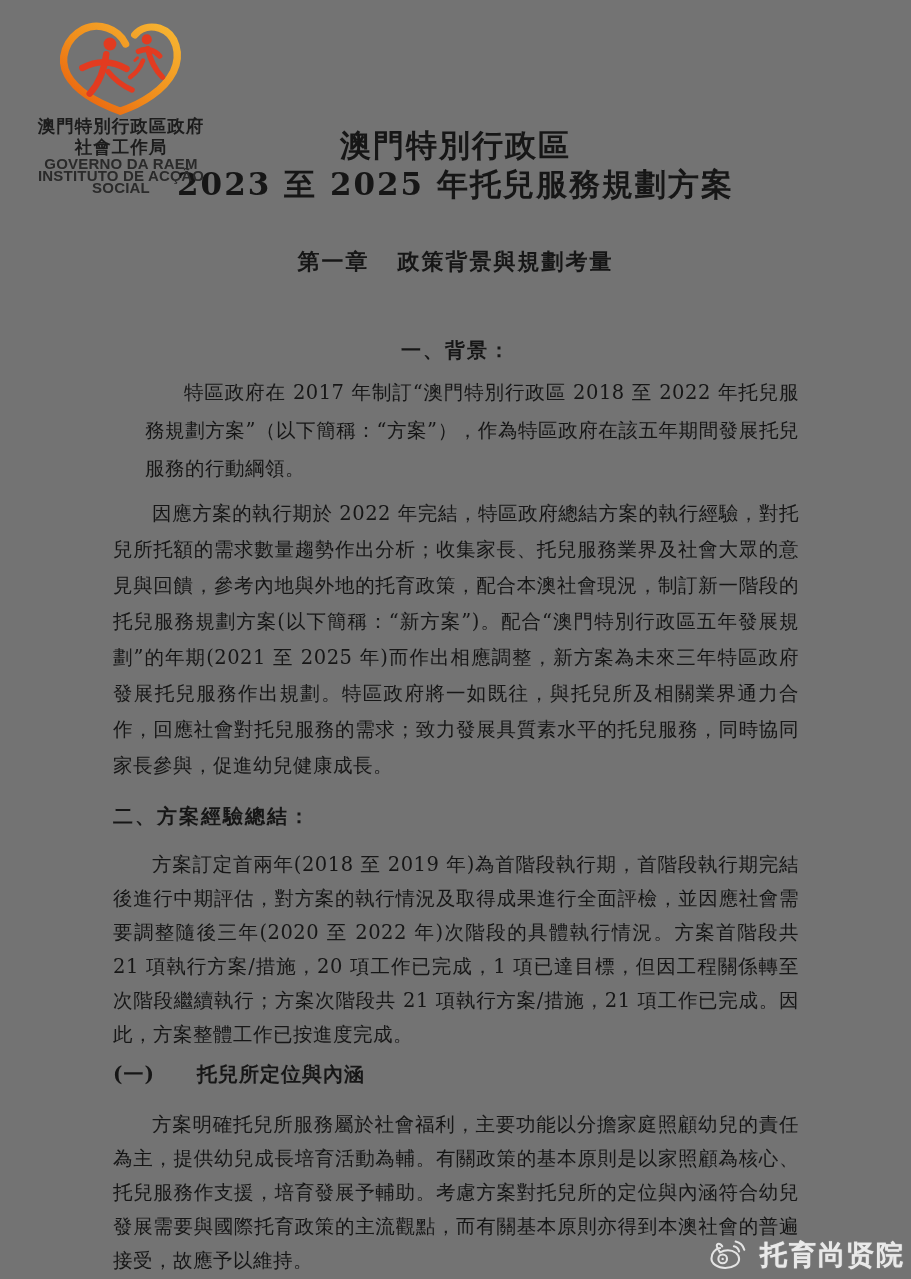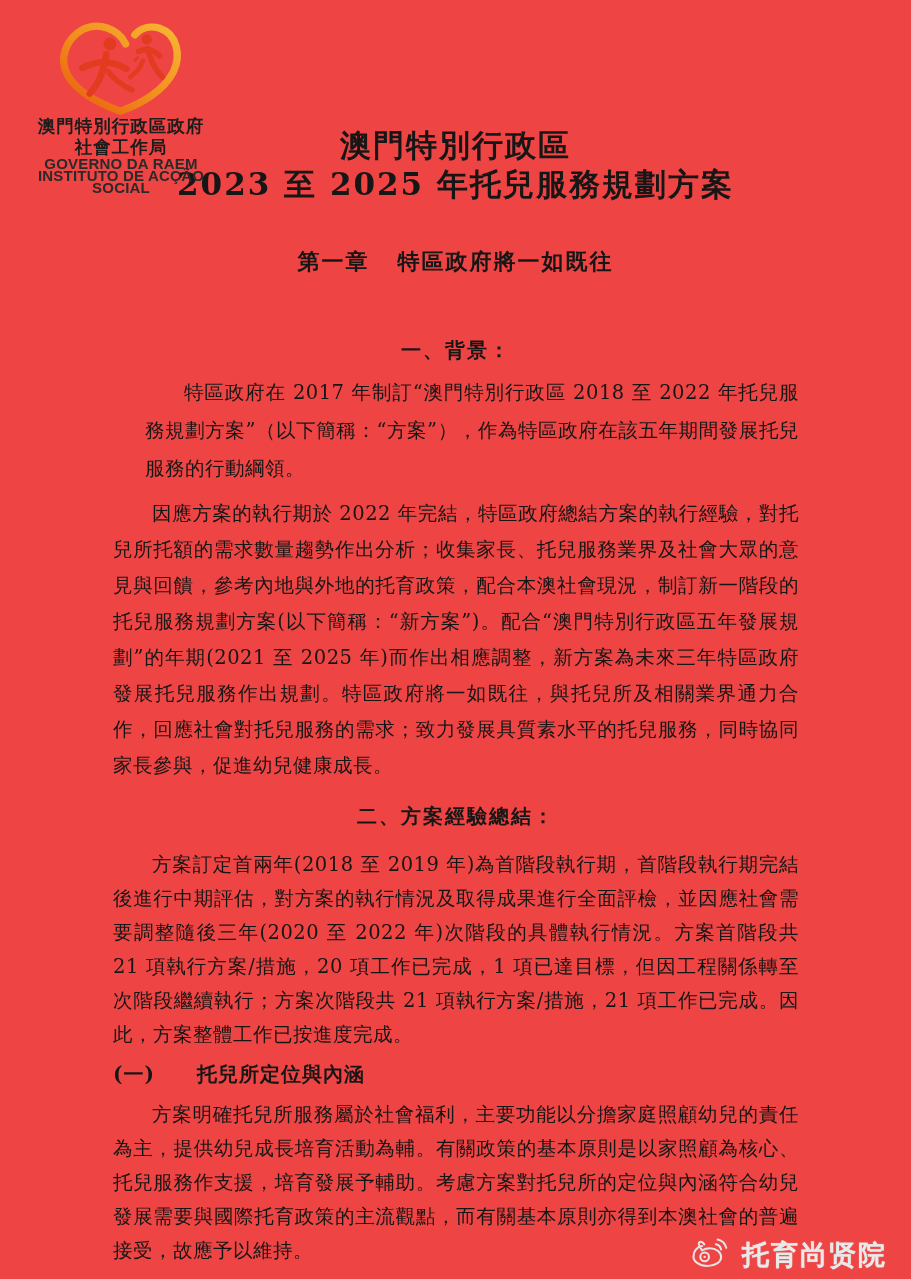--- a/index.html
+++ b/index.html
@@ -1,20 +1,20 @@
 <!DOCTYPE html>
 <html><head>
 <meta charset="utf-8">
 <style>
   html,body{margin:0;padding:0;background:#888;}
   .page{
     position:relative;
     width:911px;height:1279px;
     margin:0 auto;
-    background:#ef4444;
+    background:#737373;
     font-family:"DejaVu Serif", serif;
     color:#161616;
     overflow:hidden;
   }
   
   .logo-block{
     position:absolute;left:28px;top:18px;width:186px;text-align:center;
   }
   .logo-block svg.heart{display:block;margin:0 auto;width:138px;height:98px;}
   .org-cn{
@@ -34,38 +34,38 @@
     text-align:center;margin-top:42px;font-weight:bold;
     font-size:22px;line-height:30px;letter-spacing:2px;
   }
   .chapter .gap{display:inline-block;width:28px;}
   
   .content{margin:0 112px 0 113px;}
   .sec-heading{
     font-size:20px;font-weight:bold;letter-spacing:2px;line-height:28px;margin:0;
   }
   .sec-heading.first{margin-top:60px;text-align:center;}
-  .sec-heading.second{margin-top:18px;text-align:center;}
+  .sec-heading.second{margin-top:18px;}
   .sub-heading{
     display:flex;align-items:baseline;font-size:20px;font-weight:bold;
     line-height:28px;margin-top:8px;letter-spacing:1px;
   }
   .sub-heading .marker{margin-right:42px;}
   .content p{
     font-size:19.5px;text-align:justify;text-indent:2em;
     margin:0;letter-spacing:.5px;
   }
   p.para-a{line-height:38px;margin-top:10px;margin-left:32px;}
   p.para-b{line-height:36px;margin-top:8px;}
   p.para-c{line-height:34px;margin-top:18px;}
-  p.para-d{line-height:34px;margin-top:10px;}
+  p.para-d{line-height:34px;margin-top:20px;}
   
   .watermark{
-    position:absolute;right:24px;bottom:6px;
-    display:flex;gap:14px;
+    position:absolute;right:6px;bottom:6px;
+    display:flex;align-items:center;gap:14px;
     font-family:"Liberation Sans", sans-serif;
     font-weight:bold;font-size:27px;letter-spacing:2px;
     color:#e9e9e9;text-shadow:0 0 1px #dadada;
     user-select:none;
   }
   .watermark svg{width:38px;height:32px;}
 </style>
 </head>
 <body>
 
@@ -100,21 +100,21 @@
     <div class="org-pt">GOVERNO DA RAEM</div>
     <div class="org-pt">INSTITUTO DE ACÇÃO SOCIAL</div>
   </div>
 
   <div class="doc-title">
     <div>澳門特別行政區</div>
     <div>2023 至 2025 年托兒服務規劃方案</div>
   </div>
 
   <div class="chapter">
-    <span>第一章</span><span class="gap"></span><span>特區政府將一如既往</span>
+    <span>第一章</span><span class="gap"></span><span>政策背景與規劃考量</span>
   </div>
 
   <div class="content">
 
     <h3 class="sec-heading first">一、背景：</h3>
     <p class="para-a">特區政府在 2017 年制訂“澳門特別行政區 2018 至 2022 年托兒服務規劃方案”（以下簡稱：“方案”），作為特區政府在該五年期間發展托兒服務的行動綱領。</p>
     <p class="para-b">因應方案的執行期於 2022 年完結，特區政府總結方案的執行經驗，對托兒所托額的需求數量趨勢作出分析；收集家長、托兒服務業界及社會大眾的意見與回饋，參考內地與外地的托育政策，配合本澳社會現況，制訂新一階段的托兒服務規劃方案(以下簡稱：“新方案”)。配合“澳門特別行政區五年發展規劃”的年期(2021 至 2025 年)而作出相應調整，新方案為未來三年特區政府發展托兒服務作出規劃。特區政府將一如既往，與托兒所及相關業界通力合作，回應社會對托兒服務的需求；致力發展具質素水平的托兒服務，同時協同家長參與，促進幼兒健康成長。</p>
 
     <h3 class="sec-heading second">二、方案經驗總結：</h3>
     <p class="para-c">方案訂定首兩年(2018 至 2019 年)為首階段執行期，首階段執行期完結後進行中期評估，對方案的執行情況及取得成果進行全面評檢，並因應社會需要調整隨後三年(2020 至 2022 年)次階段的具體執行情況。方案首階段共 21 項執行方案/措施，20 項工作已完成，1 項已達目標，但因工程關係轉至次階段繼續執行；方案次階段共 21 項執行方案/措施，21 項工作已完成。因此，方案整體工作已按進度完成。</p>

